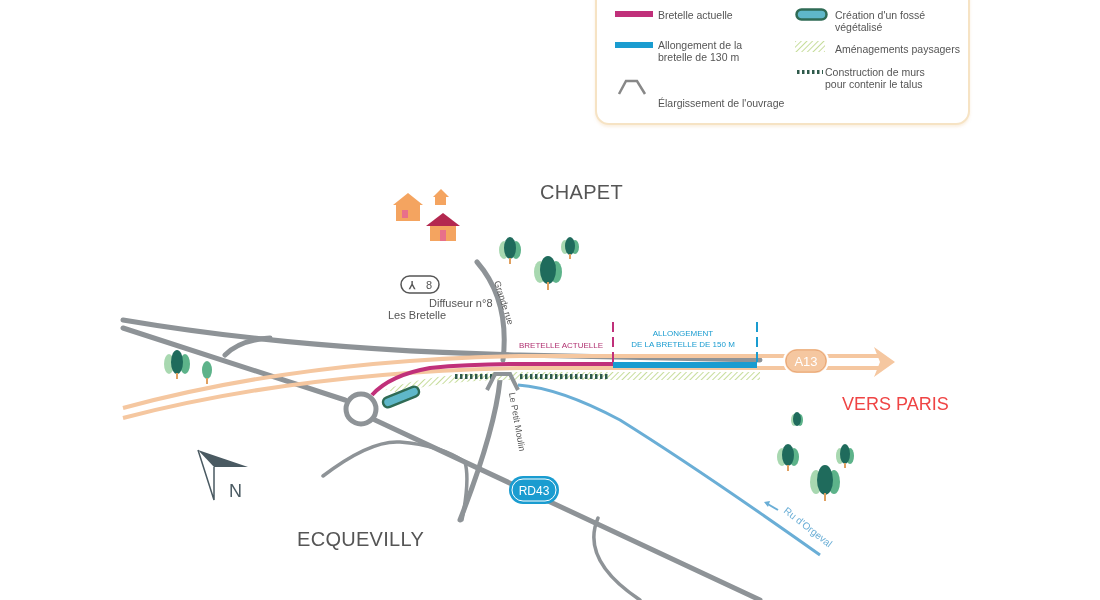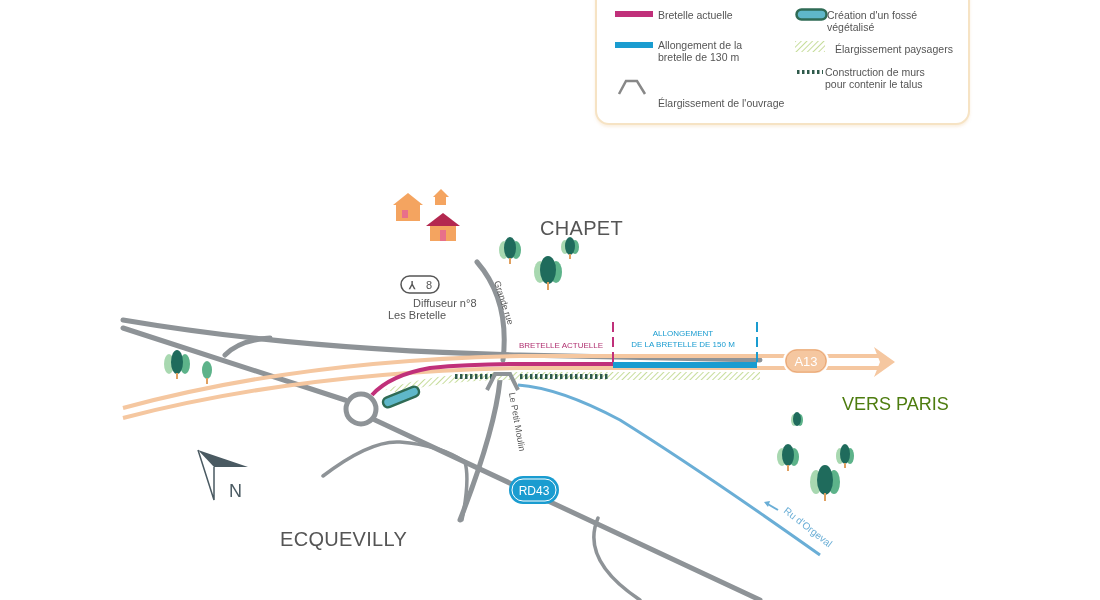--- a/index.html
+++ b/index.html
@@ -5,21 +5,21 @@
   html,body{margin:0;padding:0;background:#ffffff;}
   body{width:1100px;height:600px;position:relative;overflow:hidden;font-family:"Liberation Sans","DejaVu Sans",sans-serif;}
   #map{position:absolute;left:0;top:0;width:1100px;height:600px;}
   .legend{position:absolute;left:595px;top:-20px;width:375px;height:145px;border:2px solid #f6e3c4;border-radius:14px;background:#fff;box-sizing:border-box;box-shadow:0 2px 3px rgba(240,210,170,.35);}
   .lg-item{position:absolute;display:flex;align-items:flex-start;font-size:10.5px;color:#555;line-height:12px;}
   .lg-sym{position:absolute;}
   .lg-text{position:absolute;white-space:pre-line;}
   .label{position:absolute;white-space:nowrap;}
   .town{font-size:20px;color:#555;letter-spacing:.3px;}
   .diff{font-size:11px;color:#555;text-align:center;line-height:12px;}
-  .vers{font-size:18px;color:#4d7c0f;}
+  .vers{font-size:18px;color:#ef4444;}
 </style>
 </head>
 <body>
 
 <svg id="map" width="1100" height="600" viewBox="0 0 1100 600" xmlns="http://www.w3.org/2000/svg">
   <defs>
     <pattern id="hatch" width="4" height="4" patternUnits="userSpaceOnUse" patternTransform="rotate(45)">
       <rect width="4" height="4" fill="#fff"></rect>
       <line x1="0" y1="0" x2="0" y2="4" stroke="#c7dd9c" stroke-width="2"></line>
     </pattern>
@@ -156,23 +156,23 @@
   <text x="0" y="0" font-size="10" fill="#6aaed6" font-family="Liberation Sans, sans-serif" transform="translate(783,512) rotate(38)">Ru d'Orgeval</text>
   <text x="806" y="366" font-size="13" fill="#fff" text-anchor="middle" font-family="Liberation Sans, sans-serif">A13</text>
   <text x="534" y="495" font-size="12" fill="#fff" text-anchor="middle" font-family="Liberation Sans, sans-serif">RD43</text>
   <text x="426" y="289" font-size="11" fill="#555" font-family="Liberation Sans, sans-serif">8</text>
   <text x="561" y="348" font-size="8" fill="#b03070" text-anchor="middle" font-family="Liberation Sans, sans-serif">BRETELLE ACTUELLE</text>
   <text x="683" y="336" font-size="8" fill="#1a9cd0" text-anchor="middle" font-family="Liberation Sans, sans-serif">ALLONGEMENT</text>
   <text x="683" y="347" font-size="8" fill="#1a9cd0" text-anchor="middle" font-family="Liberation Sans, sans-serif">DE LA BRETELLE DE 150 M</text>
   <text x="229" y="497" font-size="18" fill="#4a5a62" font-family="Liberation Sans, sans-serif">N</text>
 </svg>
 
-<div class="label town" style="left:540px;top:181px;margin-top:36px;">CHAPET</div>
-<div class="label town" style="left:280px;top:528px;">ECQUEVILLY</div>
-<div class="label diff" style="left:365px;top:297px;padding-left:48px;">Diffuseur n°8</div>
+<div class="label town" style="left:540px;top:181px;">CHAPET</div>
+<div class="label town" style="left:297px;top:528px;">ECQUEVILLY</div>
+<div class="label diff" style="left:381px;top:297px;padding-left:48px;">Diffuseur n°8</div>
 <div class="label diff" style="left:388px;top:309px;">Les Bretelle</div>
 <div class="label vers" style="left:842px;top:394px;">VERS PARIS</div>
 
 <div class="legend">
   <svg class="lg-sym" style="left:18px;top:29px" width="40" height="8">
       <rect width="38" height="6" fill="#c0307a"></rect>
     </svg>
   <div class="lg-item lg-text" style="left:61px;top:27px">Bretelle actuelle</div>
 
   <svg class="lg-sym" style="left:18px;top:60px" width="40" height="8">
@@ -182,26 +182,26 @@
 bretelle de 130 m</div>
 
   <svg class="lg-sym" style="left:20px;top:96px" width="32" height="18">
       <path d="M2 16 L9 3 L20 3 L28 16" fill="none" stroke="#888" stroke-width="2.5"></path>
     </svg>
   <div class="lg-item lg-text" style="left:61px;top:115px">Élargissement de l'ouvrage</div>
 
   <svg class="lg-sym" style="left:198px;top:26px" width="34" height="14">
       <rect x="1.5" y="1.5" width="30" height="10" rx="5" fill="#5fb7c9" stroke="#2f6b55" stroke-width="2.5"></rect>
     </svg>
-  <div class="lg-item lg-text" style="left:230px;top:27px">Création d'un fossé
+  <div class="lg-item lg-text" style="left:238px;top:27px">Création d'un fossé
 végétalisé</div>
 
   <svg class="lg-sym" style="left:198px;top:59px" width="32" height="12">
       <rect width="30" height="11" fill="url(#hatch)"></rect>
     </svg>
-  <div class="lg-item lg-text" style="left:238px;top:61px">Élargissement paysagers</div>
+  <div class="lg-item lg-text" style="left:238px;top:61px">Aménagements paysagers</div>
 
   <svg class="lg-sym" style="left:200px;top:88px" width="28" height="6">
       <rect width="26" height="4" fill="url(#wall)"></rect>
     </svg>
   <div class="lg-item lg-text" style="left:228px;top:84px">Construction de murs
 pour contenir le talus</div>
 </div>
 
 </body></html>

